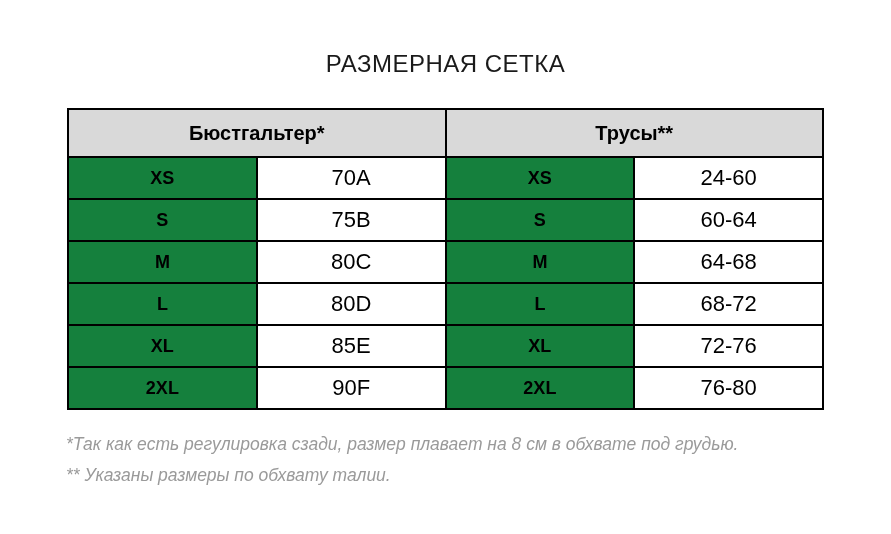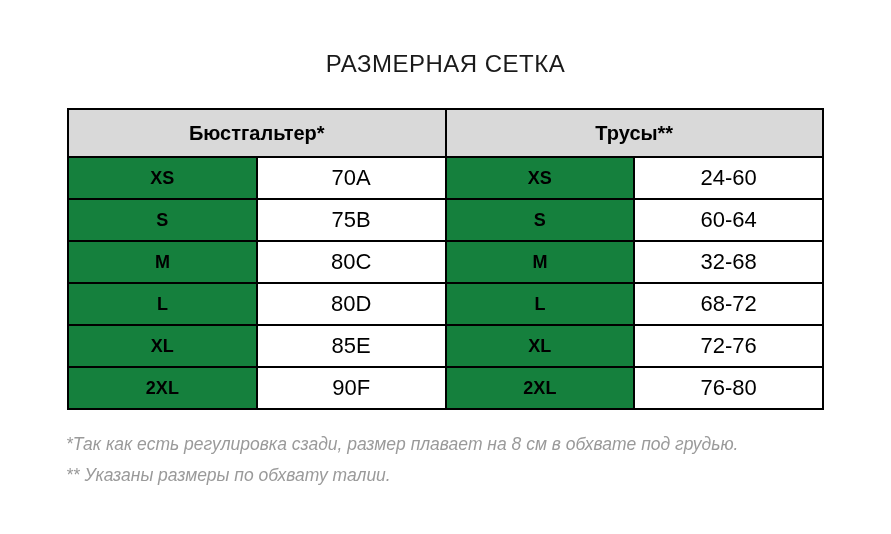--- a/index.html
+++ b/index.html
@@ -100,21 +100,21 @@
       <tr>
         <td class="size-cell">S</td>
         <td class="value-cell">75B</td>
         <td class="size-cell">S</td>
         <td class="value-cell">60-64</td>
       </tr>
       <tr>
         <td class="size-cell">M</td>
         <td class="value-cell">80C</td>
         <td class="size-cell">M</td>
-        <td class="value-cell">32-68</td>
+        <td class="value-cell">64-68</td>
       </tr>
       <tr>
         <td class="size-cell">L</td>
         <td class="value-cell">80D</td>
         <td class="size-cell">L</td>
         <td class="value-cell">68-72</td>
       </tr>
       <tr>
         <td class="size-cell">XL</td>
         <td class="value-cell">85E</td>

